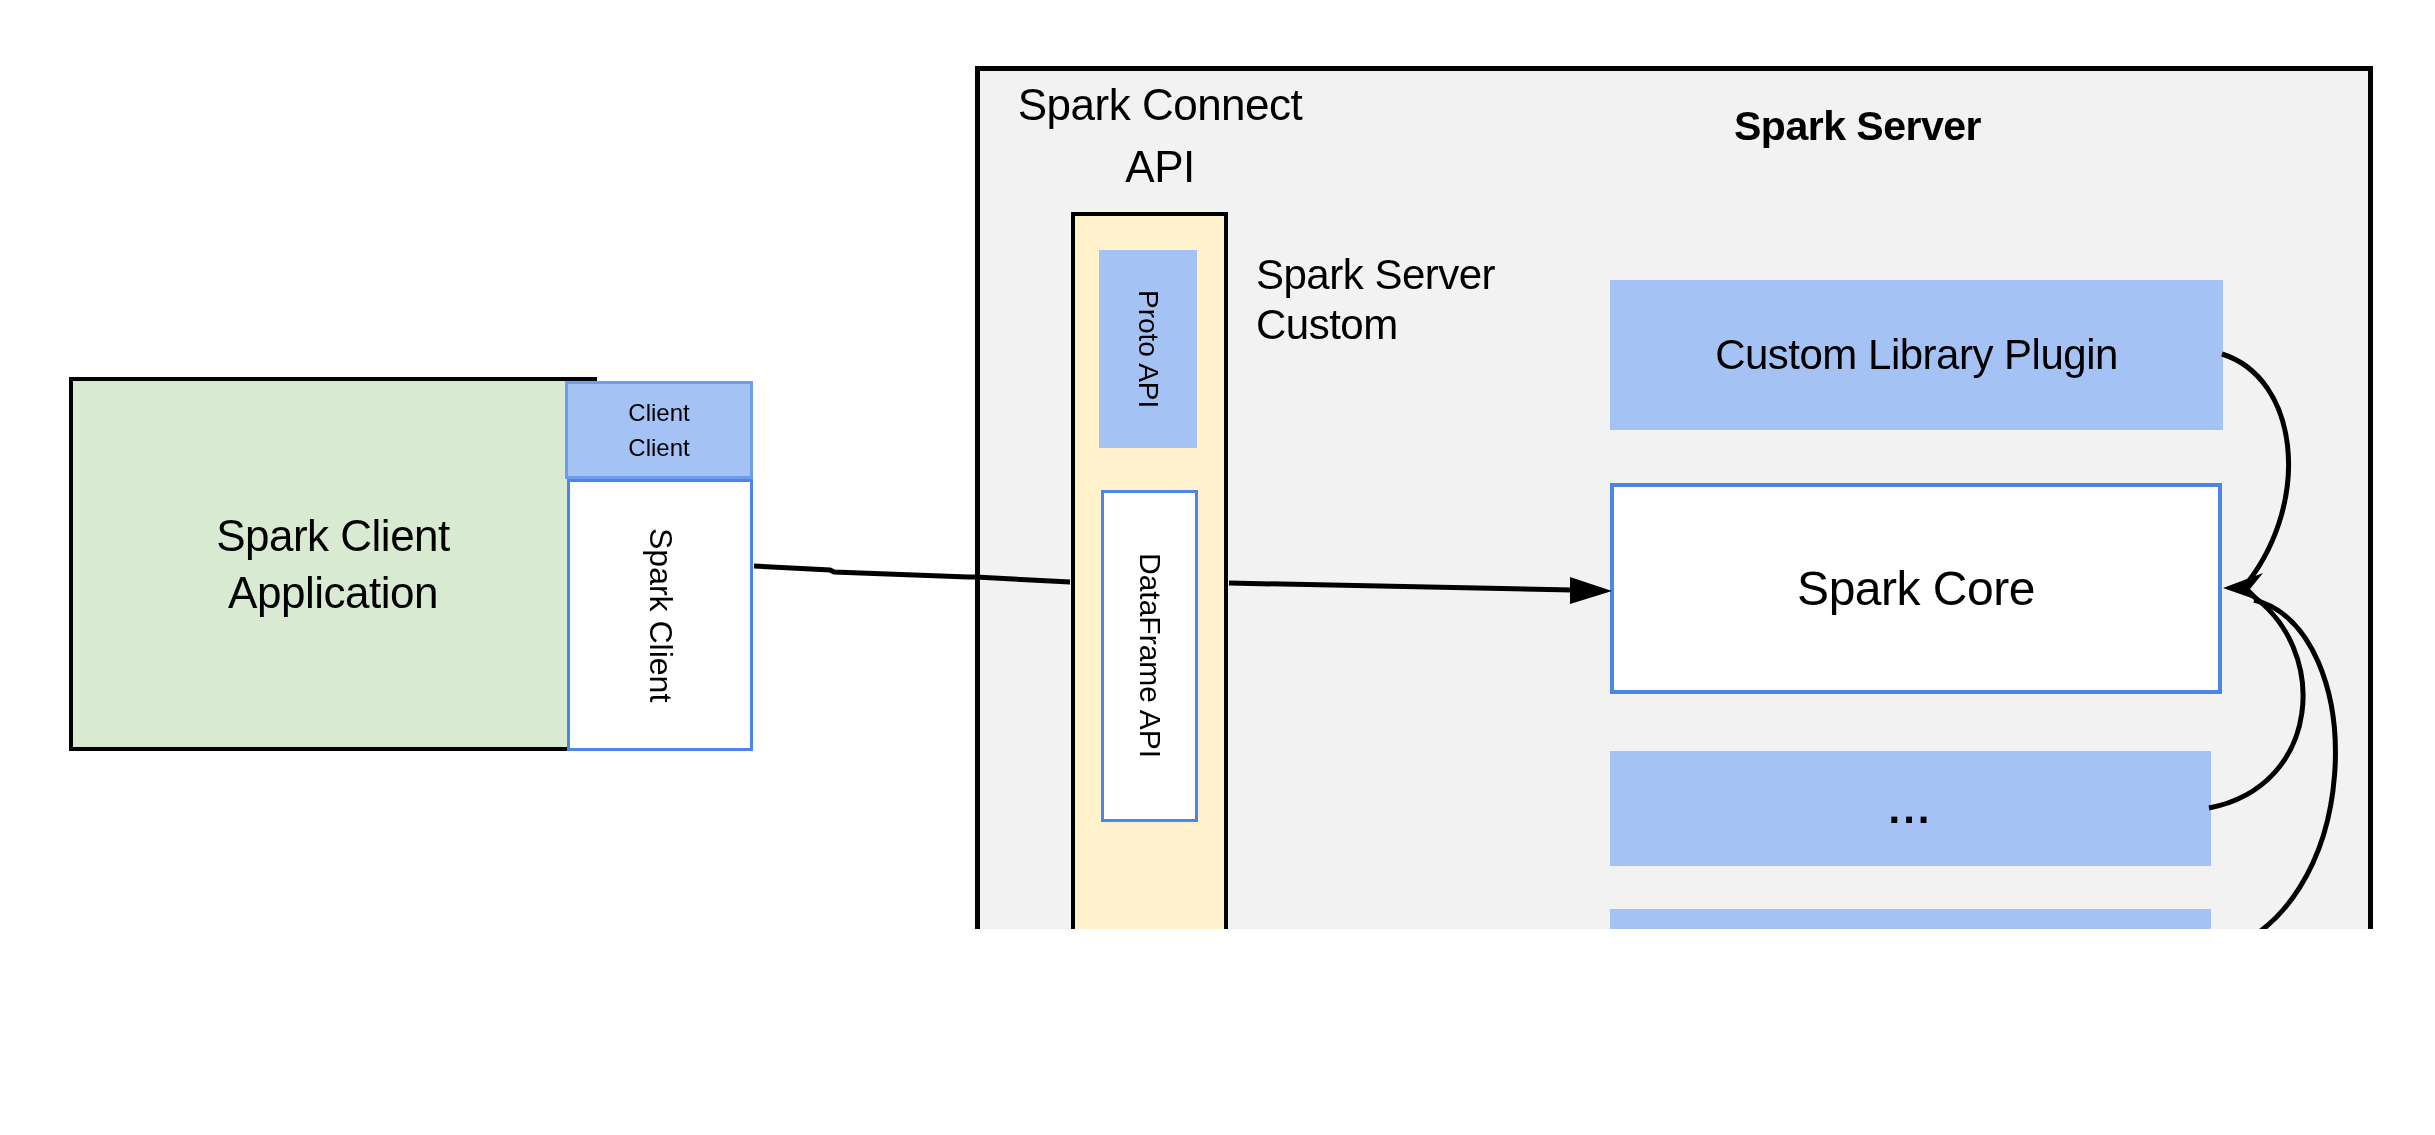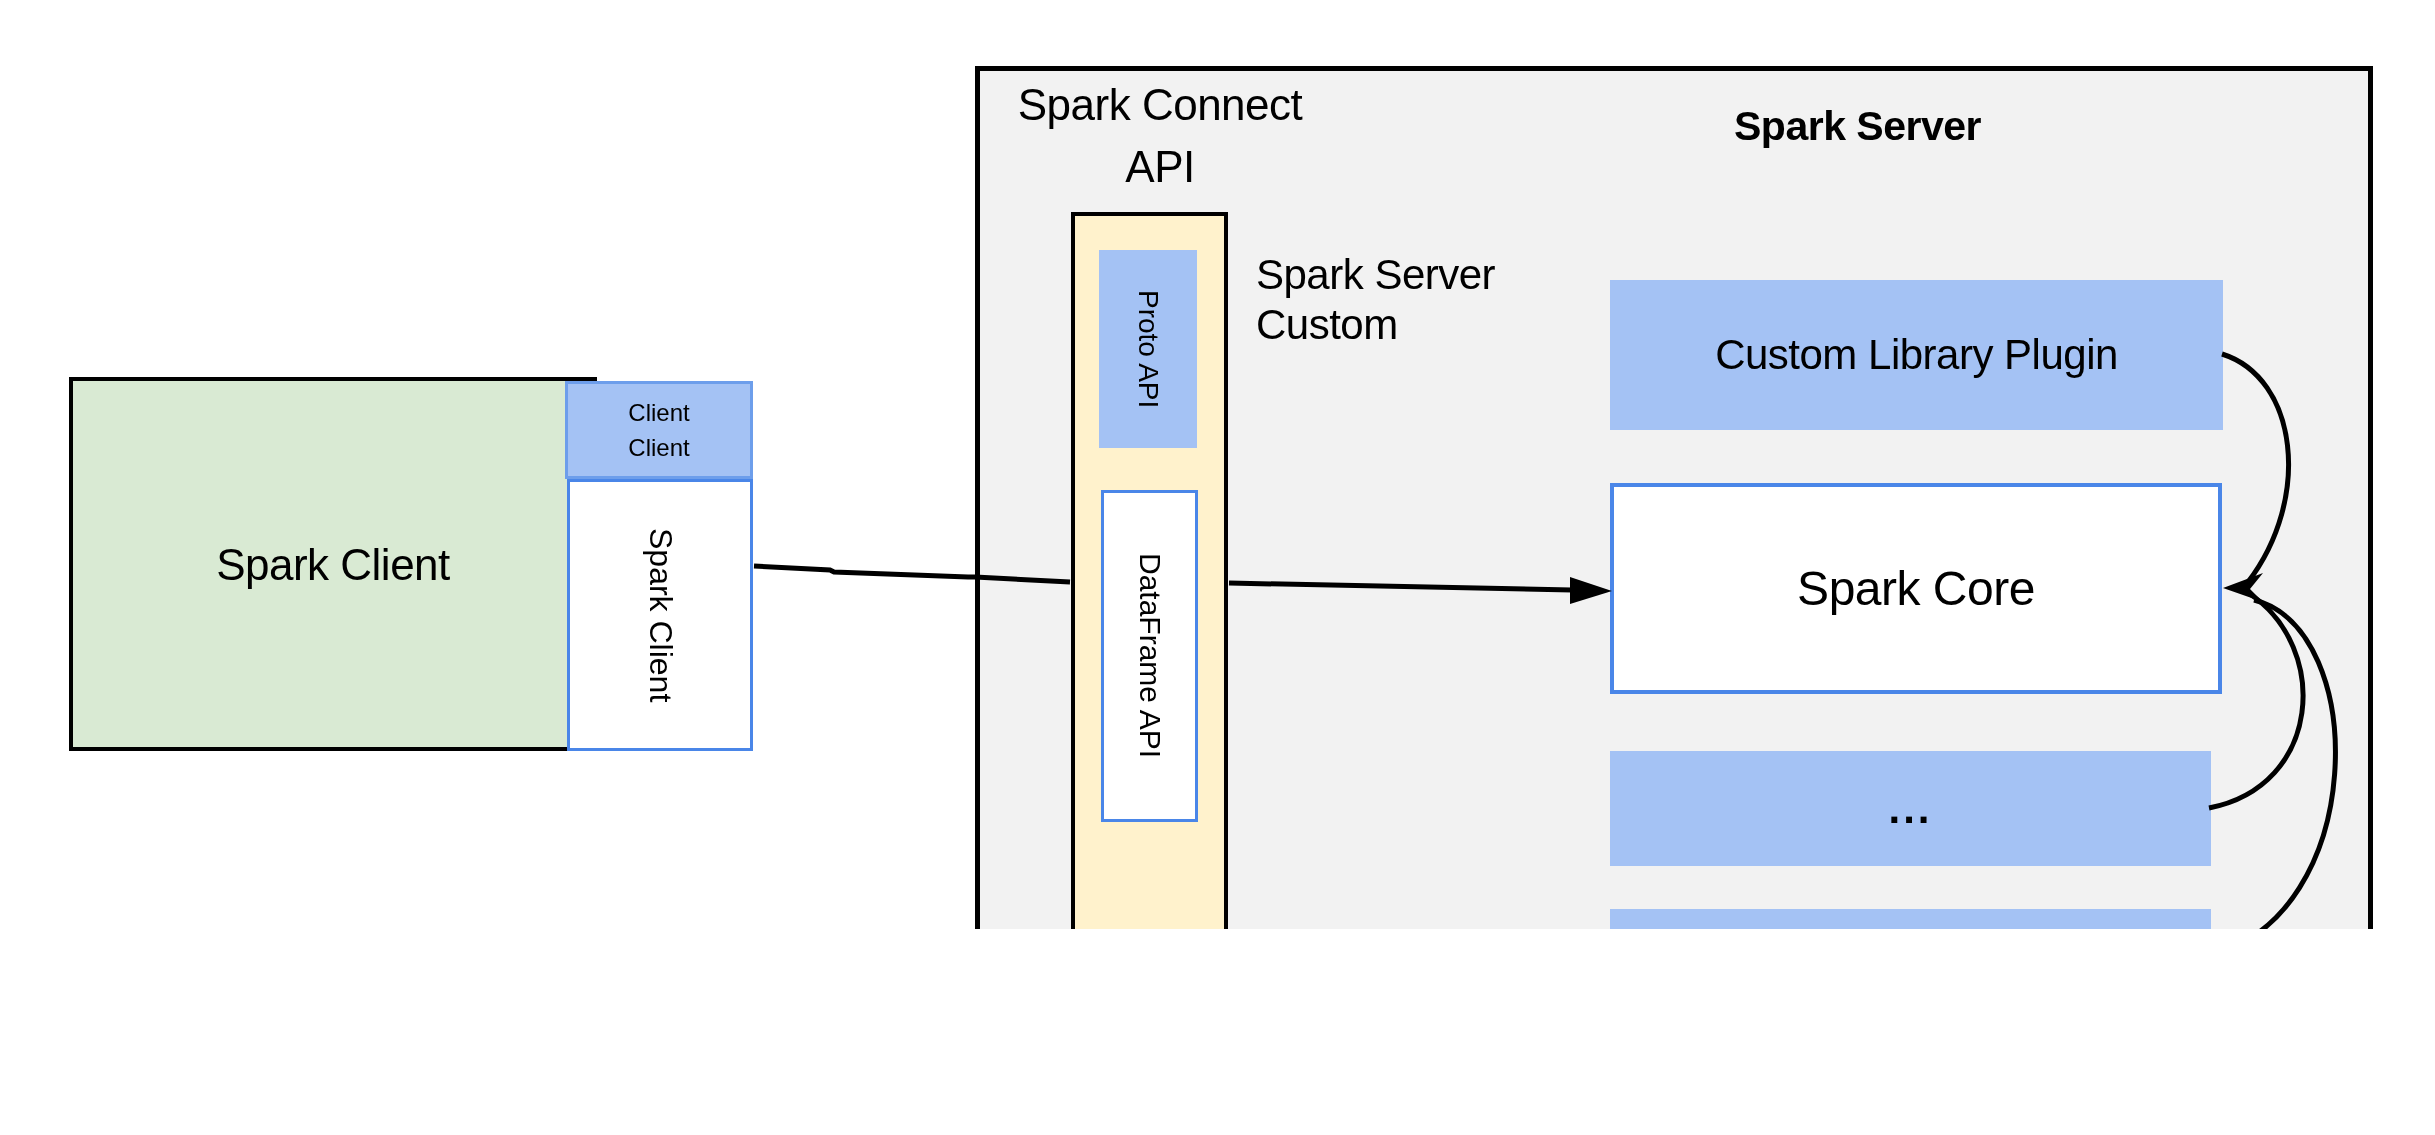--- a/index.html
+++ b/index.html
@@ -111,20 +111,21 @@
       <span>Spark Connect</span>
       <span>API</span>
     </div>
   </div>
 
   <div class="box server-title">Spark Server</div>
 
   <div class="box green-box">
     <div class="lines">
       <span>Spark Client</span>
+      <span>Application</span>
     </div>
   </div>
   <div class="box client-package">
     <div class="lines">
       <span>Client</span>
       <span>Client</span>
     </div>
   </div>
   <div class="box spark-client">
     <span class="vtext">Spark Client</span>

